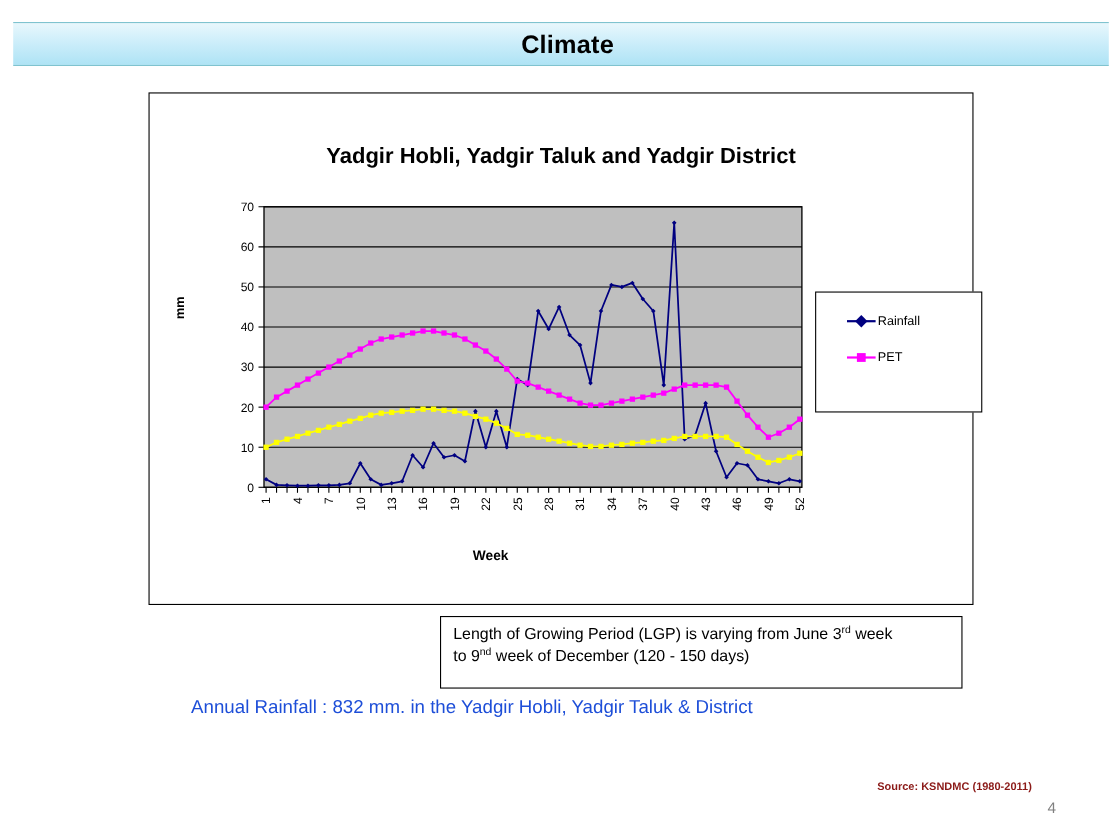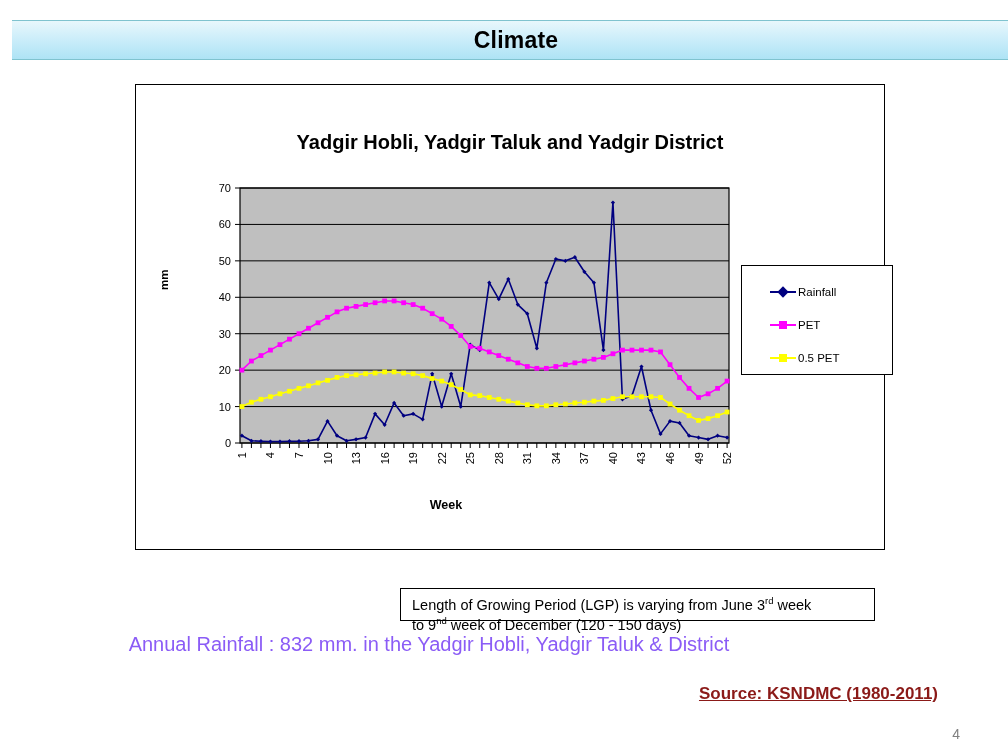--- a/index.html
+++ b/index.html
@@ -143,23 +143,23 @@
   .legend-label {
     font-size: 11.5px;
     color: #000000;
     white-space: nowrap;
   }
 
   
   #lgp-box {
     position: absolute;
     left: 400px;
-    top: 588px;
+    top: 560px;
     width: 475px;
-    height: 33px;
+    height: 66px;
     box-sizing: border-box;
     border: 1px solid #000000;
     background: #ffffff;
     padding: 6px 10px 0 11px;
   }
   #lgp-box .lgp-line {
     font-size: 14.5px;
     color: #000000;
     line-height: 20px;
     white-space: nowrap;
@@ -170,34 +170,33 @@
     line-height: 0;
   }
 
   
   #annual-rainfall {
     position: absolute;
     left: 0;
     top: 633px;
     width: 858px;
     text-align: center;
-    font-size: 20px;
-    color: #8b5cf6;
+    font-size: 17px;
+    color: #1d4ed8;
   }
 
   
   #source-note {
     position: absolute;
     right: 70px;
-    top: 684px;
-    font-size: 17px;
+    top: 710px;
+    font-size: 10px;
     font-weight: bold;
     color: #8b1a18;
     white-space: nowrap;
-    text-decoration: underline;
   }
 
   
   #page-number {
     position: absolute;
     right: 48px;
     top: 726px;
     font-size: 14px;
     color: #808080;
   }
@@ -484,27 +483,20 @@
       </span>
       <span class="legend-label">Rainfall</span>
     </div>
     <div class="legend-row">
       <span class="legend-swatch">
         <span class="lline" style="background:#FF00FF"></span>
         <span class="lmark" style="background:#FF00FF"></span>
       </span>
       <span class="legend-label">PET</span>
     </div>
-    <div class="legend-row">
-      <span class="legend-swatch">
-        <span class="lline" style="background:#FFFF00"></span>
-        <span class="lmark" style="background:#FFFF00"></span>
-      </span>
-      <span class="legend-label">0.5 PET</span>
-    </div>
   </div>
 </div>
 
 <div id="lgp-box">
   <div class="lgp-line"><span>Length of Growing Period (LGP) is varying from June 3</span><sup>rd</sup><span> week</span></div>
   <div class="lgp-line"><span>to 9</span><sup>nd</sup><span> week of December (120 - 150 days)</span></div>
 </div>
 
 <div id="annual-rainfall">Annual Rainfall : 832 mm. in the Yadgir Hobli, Yadgir Taluk &amp; District</div>
 

